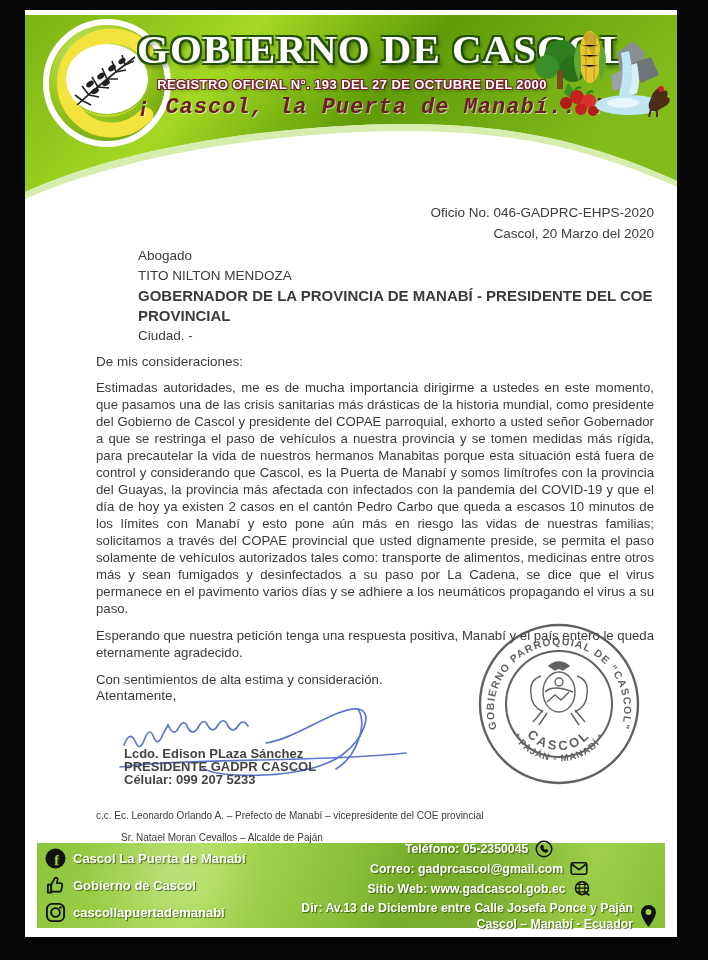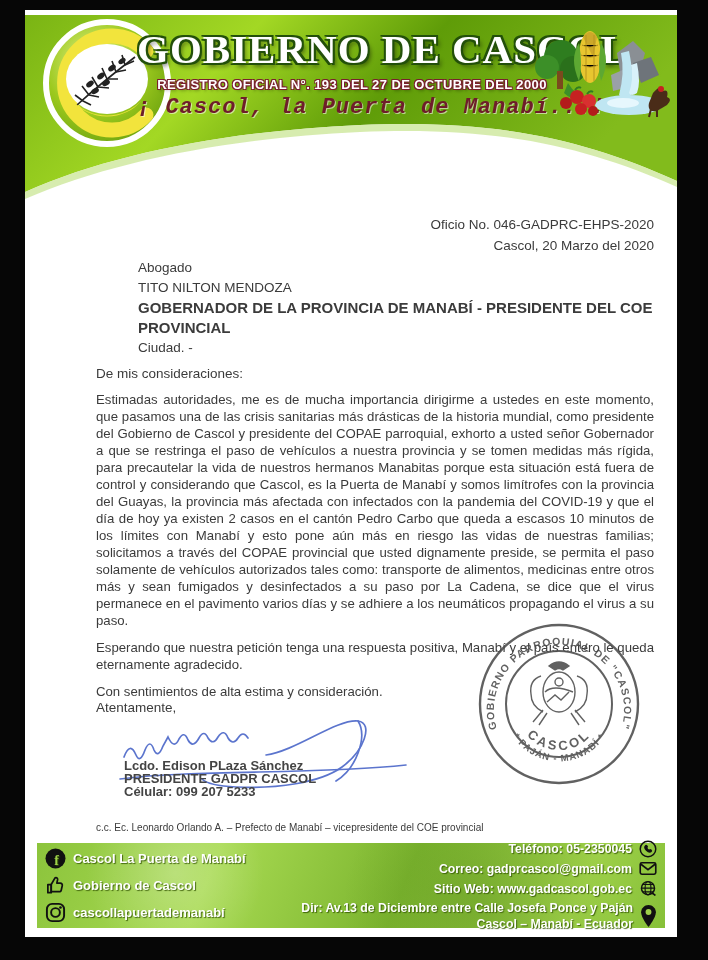--- a/index.html
+++ b/index.html
@@ -35,21 +35,21 @@
   .slogan{
     margin-top:3px;font-family:Liberation Mono, monospace;font-style:italic;
     font-size:22px;font-weight:bold;color:#6e1d2a;letter-spacing:1px;
     text-shadow:1px 1px 0 rgba(255,255,255,.55);white-space:nowrap;
   }
   .logo{position:absolute;left:18px;top:2px;}
   .artwork{position:absolute;right:6px;top:8px;}
 
   
   .letter-body{
-    position:absolute;left:71px;top:204px;width:558px;
+    position:absolute;left:71px;top:192px;width:558px;
     color:#3b3b3b;font-size:13.5px;
   }
   .oficio{ text-align:right;line-height:21px;}
   .recipient{line-height:20px;margin-top:2px;margin-left:42px;}
   .recipient .bold{font-weight:bold;font-size:15px;}
   .salutation{margin-top:8px;}
   .para{margin-top:10px;text-align:justify;line-height:17px;font-size:13.2px;}
   .closing{margin-top:0;}
   .sig-zone{position:relative;height:102px;}
   .sig-scrawl{position:absolute;left:10px;top:2px;}
@@ -72,21 +72,21 @@
       radial-gradient(circle at 70% 70%, rgba(60,110,10,.25), rgba(60,110,10,0) 30%),
       linear-gradient(112deg,#8cc43c 0%,#a8da52 28%,#7cb52f 58%,#9ed049 85%,#86c038 100%);
     display:flex;justify-content:space-between;align-items:center;
     padding:0 8px;box-sizing:border-box;
   }
   .f-col{display:flex;flex-direction:column;justify-content:center;}
   .f-row{display:flex;align-items:center;gap:7px;
     color:#fff;font-weight:bold;font-size:13px;
     text-shadow:1px 1px 1px rgba(50,85,0,.85);}
   .f-left .f-row{height:27px;}
-  .f-right{align-items:flex-end;}
+  .f-right{align-items:center;}
   .f-right .f-row{justify-content:flex-end;font-size:12.3px;height:20px;}
   .f-right .addr{height:34px;}
   .addr-lines{text-align:right;line-height:16px;}
   .ficon{flex:0 0 auto;display:block;}
 
   .blackbar{position:absolute;left:0;top:937px;width:708px;height:23px;background:#060606;}
 </style>
 </head>
 <body>
 

